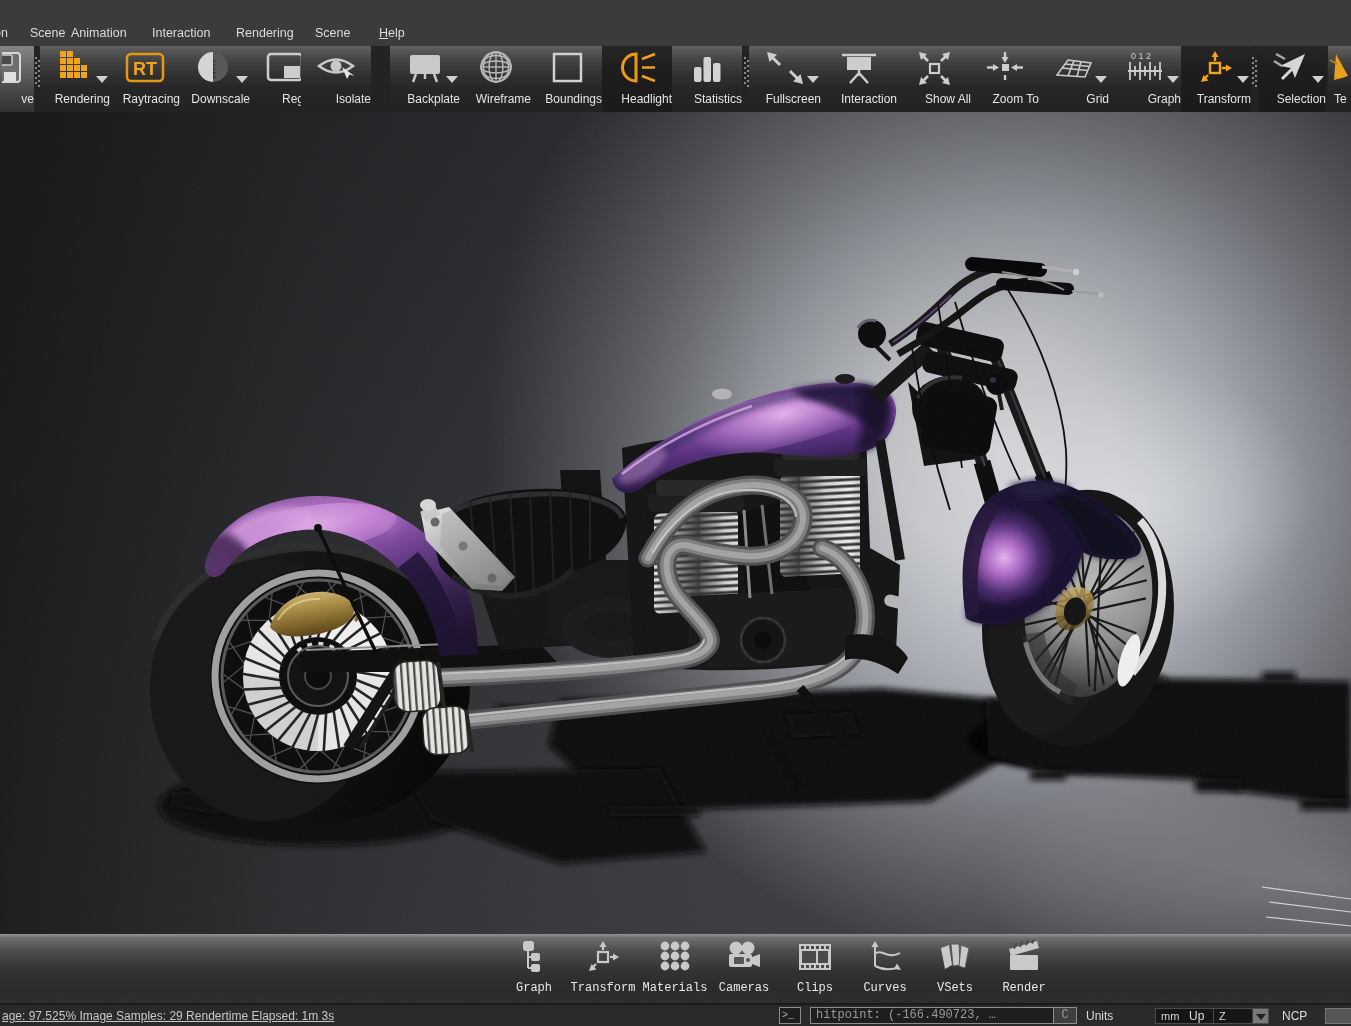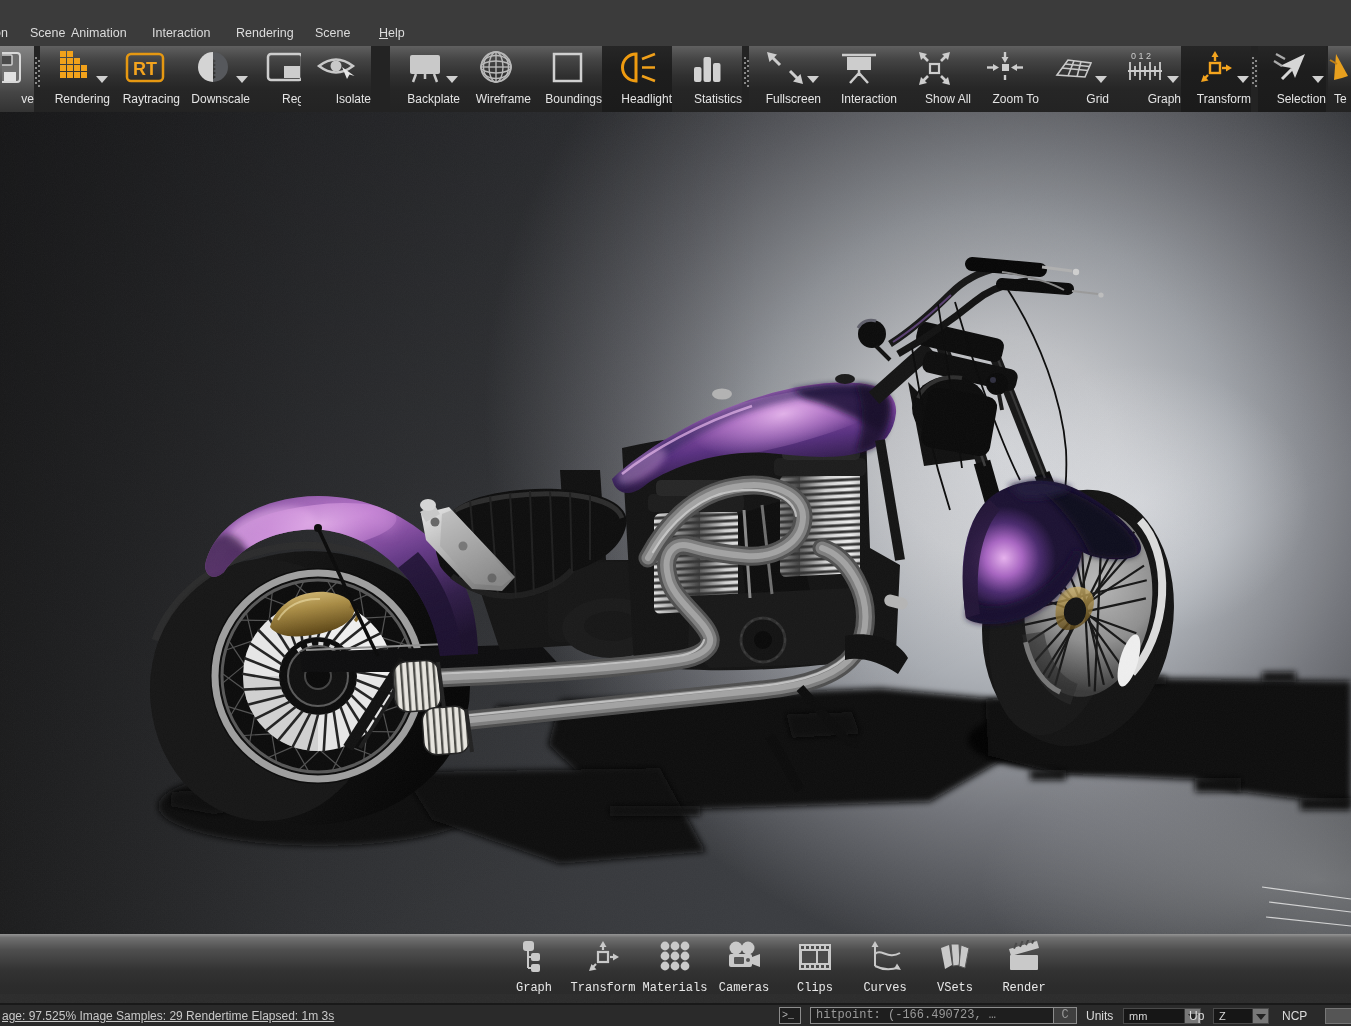--- a/index.html
+++ b/index.html
@@ -838,19 +838,19 @@
       <div class="lbl">Render</div>
     </div>
   </div>
 
   <div id="status">
     <div class="left">age: 97.525% Image Samples: 29 Rendertime Elapsed: 1m 3s</div>
     <div class="sbox" style="left:779px;width:22px;color:#b0b0b0;font-size:10px;padding-left:2px">&gt;_</div>
     <div class="sbox" style="left:810px;width:256px">hitpoint: (-166.490723, …</div>
     <div class="sbox" style="left:1053px;width:24px;background:#3f3f3f;color:#9a9a9a;text-align:center;padding-left:0">C</div>
     <div class="slbl" style="left:1086px">Units</div>
-    <div class="sdrop" style="left:1123px;width:78px">mm<span class="btn"></span></div>
+    <div class="sdrop" style="left:1155px;width:78px">mm<span class="btn"></span></div>
     <div class="slbl" style="left:1189px">Up</div>
     <div class="sdrop" style="left:1213px;width:56px">Z<span class="btn"></span></div>
     <div class="slbl" style="left:1282px">NCP</div>
     <div class="sdrop" style="left:1325px;width:30px;background:#555;border-color:#777"></div>
   </div>
 </div>
 
 </body></html>

